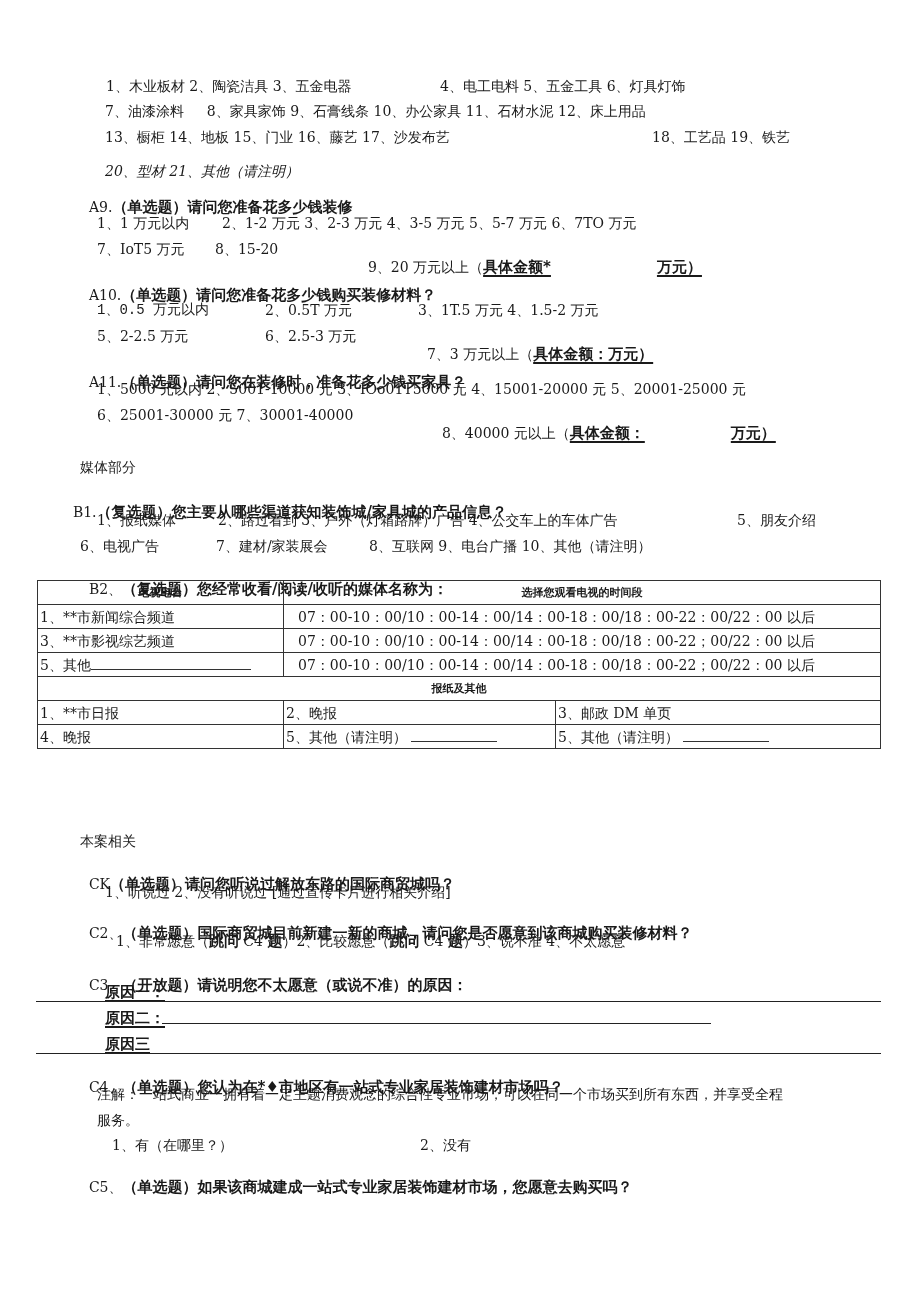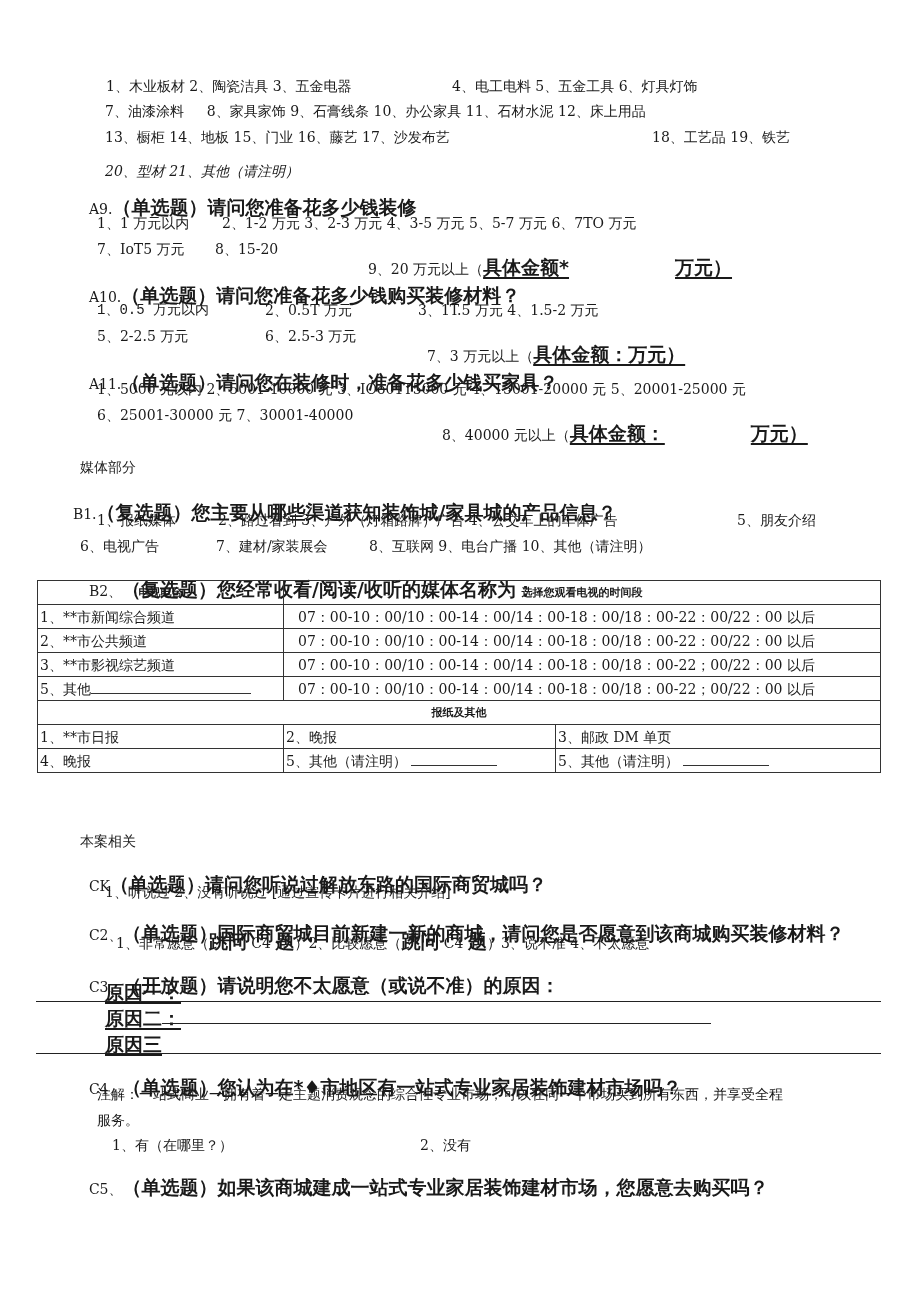--- a/index.html
+++ b/index.html
@@ -2,21 +2,21 @@
 <html><head>
 <meta charset="utf-8">
 <style>
   html, body { margin: 0; padding: 0; background: #ffffff; }
   body {
     width: 920px; height: 1301px; position: relative; overflow: hidden;
     font-family: "DejaVu Serif", "Liberation Serif", serif;
     color: #1a1a1a; font-size: 14px;
   }
   .ln { position: absolute; white-space: pre; line-height: 18px; font-size: 14px; }
-  .b { font-family: "DejaVu Sans", "Liberation Sans", sans-serif; font-weight: bold; font-size: 19px; }
+  .b { font-family: "DejaVu Sans", "Liberation Sans", sans-serif; font-weight: bold; font-size: 15px; }
   .u { text-decoration: underline; text-underline-offset: 3px; text-decoration-thickness: 1.5px; }
   .sec { font-family: "DejaVu Sans", "Liberation Sans", sans-serif; font-size: 14px; font-weight: normal; }
   .hr { position: absolute; height: 0; border-top: 1.3px solid #222; }
 
   table.media {
     position: absolute; left: 37px; top: 580px; width: 843px;
     border-collapse: collapse; table-layout: fixed;
     font-size: 14px;
   }
   table.media td, table.media th {
@@ -24,21 +24,21 @@
     white-space: nowrap; overflow: hidden; font-weight: normal; text-align: left;
   }
   table.media th { font-family: "DejaVu Sans", "Liberation Sans", sans-serif; font-weight: bold; text-align: center; font-size: 11px; }
   table.media td.time { padding-left: 14px; }
   .blank-line { display: inline-block; border-bottom: 1px solid #333; vertical-align: baseline; height: 14px; }
 </style>
 </head>
 <body>
 
 <div class="ln" style="left:106px;top:77px;">1、木业板材 2、陶瓷洁具 3、五金电器</div>
-<div class="ln" style="left:452px;top:77px;">4、电工电料 5、五金工具 6、灯具灯饰</div>
+<div class="ln" style="left:440px;top:77px;">4、电工电料 5、五金工具 6、灯具灯饰</div>
 <div class="ln" style="left:105px;top:102px;">7、油漆涂料　  8、家具家饰 9、石膏线条 10、办公家具 11、石材水泥 12、床上用品</div>
 <div class="ln" style="left:105px;top:128px;">13、橱柜 14、地板 15、门业 16、藤艺 17、沙发布艺</div>
 <div class="ln" style="left:652px;top:128px;">18、工艺品 19、铁艺</div>
 <div class="ln" style="left:105px;top:162px;font-style:italic;">20、型材 21、其他（请注明）</div>
 
 <div class="ln" style="left:80px;top:180px;">
   <span>A9.</span><span class="b">（单选题）请问您准备花多少钱装修</span>
 </div>
 <div class="ln" style="left:97px;top:214px;">1、1 万元以内</div>
 <div class="ln" style="left:222px;top:214px;">2、1-2 万元 3、2-3 万元 4、3-5 万元 5、5-7 万元 6、7TO 万元</div>
@@ -92,24 +92,20 @@
   <tbody>
       <tr>
     <th>电视电台</th>
     <th colspan="2">选择您观看电视的时间段</th>
   </tr>
   <tr>
     <td>1、**市新闻综合频道</td>
     <td colspan="2" class="time">07：00-10：00/10：00-14：00/14：00-18：00/18：00-22：00/22：00 以后</td>
   </tr>
   <tr>
-    <td>2、**市公共频道</td>
-    <td colspan="2" class="time">07：00-10：00/10：00-14：00/14：00-18：00/18：00-22：00/22：00 以后</td>
-  </tr>
-  <tr>
     <td>3、**市影视综艺频道</td>
     <td colspan="2" class="time">07：00-10：00/10：00-14：00/14：00-18：00/18：00-22；00/22：00 以后</td>
   </tr>
   <tr>
     <td><span>5、其他</span><span class="blank-line" style="width:160px"></span></td>
     <td colspan="2" class="time">07：00-10：00/10：00-14：00/14：00-18：00/18：00-22；00/22：00 以后</td>
   </tr>
   <tr>
     <th colspan="3">报纸及其他</th>
   </tr>

